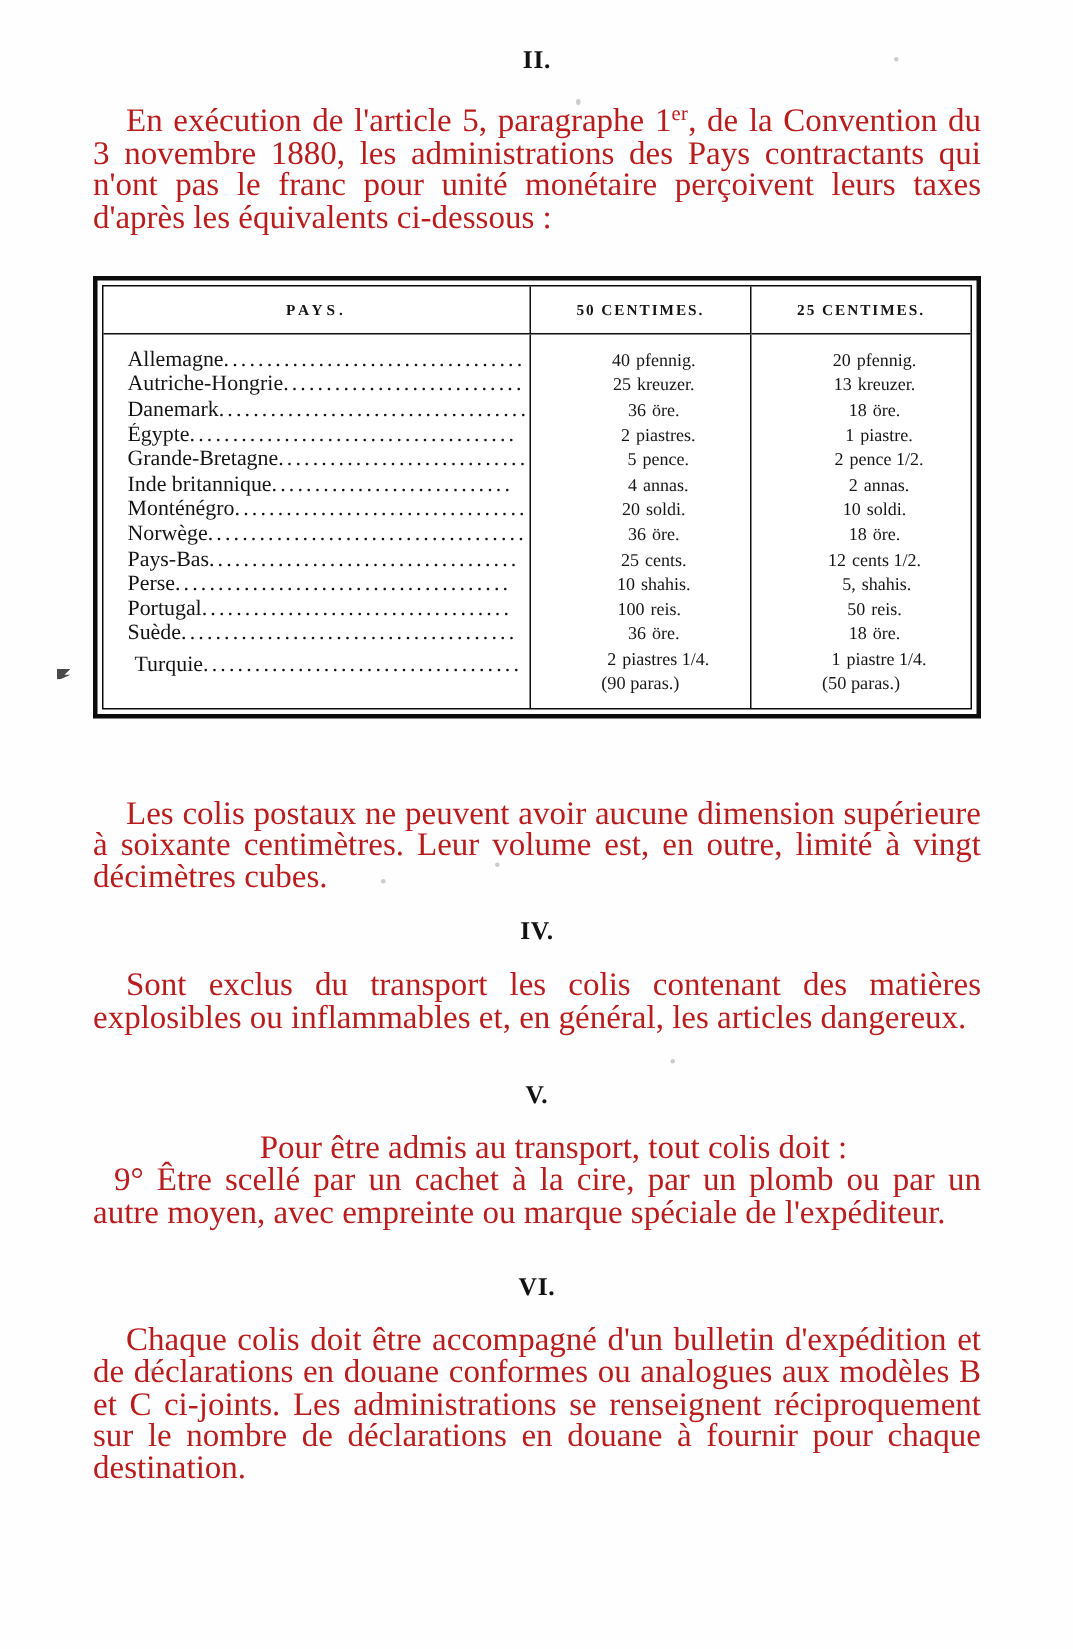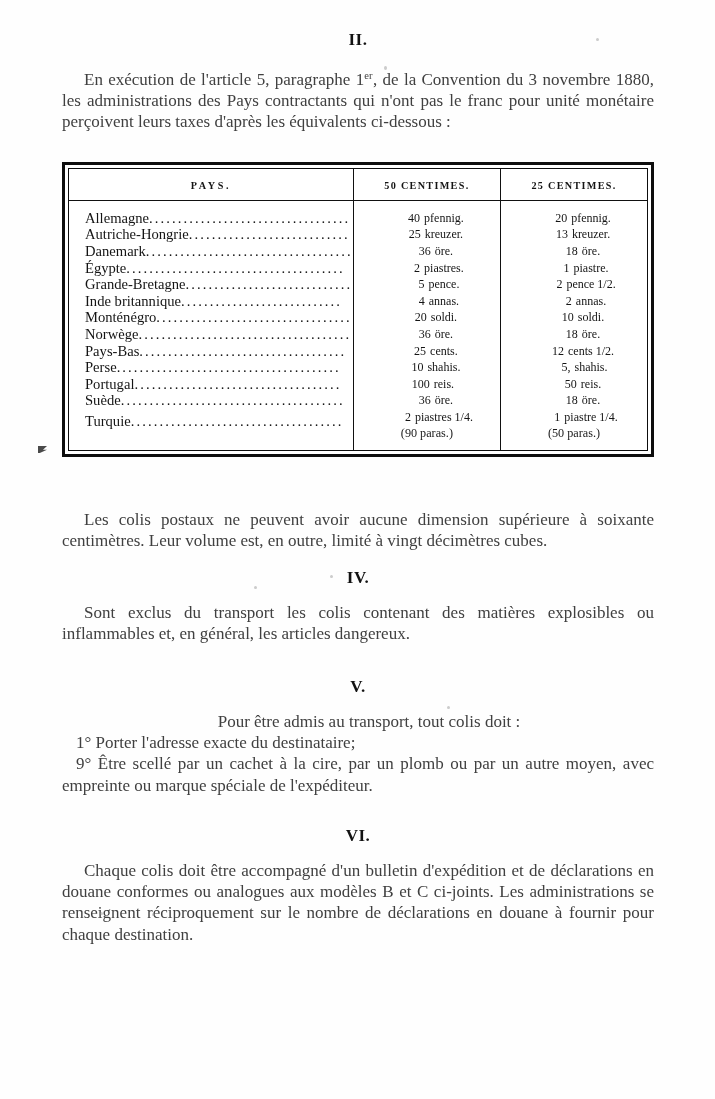--- a/index.html
+++ b/index.html
@@ -28,25 +28,25 @@
   .sec-num {
     text-align: center;
     font-size: 17px;
     font-weight: 600;
     letter-spacing: 0.5px;
     color: #121212;
   }
 
   
   .para {
-    font-size: 17px;
+    font-size: 22px;
     line-height: 21.3px;
     text-align: justify;
     text-justify: inter-word;
-    color: #404040;
+    color: #b91c1c;
     margin: 0;
     -webkit-font-smoothing: none;
   }
   .para.indent { text-indent: 22px; }
   .para.hang   { text-indent: 14px; }
 
   sup.ord {
     font-size: 0.62em;
     vertical-align: 0.56em;
     letter-spacing: 0.3px;
@@ -170,21 +170,21 @@
                     <div class="row-country"><span>Danemark</span><span class="leader">....................................</span></div>
                     <div class="row-country"><span>Égypte</span><span class="leader">......................................</span></div>
                     <div class="row-country"><span>Grande-Bretagne</span><span class="leader">.............................</span></div>
                     <div class="row-country"><span>Inde britannique</span><span class="leader">............................</span></div>
                     <div class="row-country"><span>Monténégro</span><span class="leader">..................................</span></div>
                     <div class="row-country"><span>Norwège</span><span class="leader">.....................................</span></div>
                     <div class="row-country"><span>Pays-Bas</span><span class="leader">....................................</span></div>
                     <div class="row-country"><span>Perse</span><span class="leader">.......................................</span></div>
                     <div class="row-country"><span>Portugal</span><span class="leader">....................................</span></div>
                     <div class="row-country"><span>Suède</span><span class="leader">.......................................</span></div>
-                    <div class="row-country tall-row" style="padding-top: 4px;"><span>Turquie</span><span class="leader">.....................................</span></div>
+                    <div class="row-country tall-row" style="padding-top: 4px; text-align: center;"><span>Turquie</span><span class="leader">.....................................</span></div>
                   </div>
               </td>
               <td class="c-mid">
                 <div class="col-pad-val" id="col-50">
                     <div>
                       <div class="row-val"><span class="amt">40</span><span class="unit">pfennig.</span></div>
                     </div>
                     <div>
                       <div class="row-val"><span class="amt">25</span><span class="unit">kreuzer.</span></div>
                     </div>
@@ -280,21 +280,20 @@
 
     <div style="height:17px"></div>
     <div class="sec-num">IV.</div>
     <div style="height:14px"></div>
     <p class="para indent">Sont exclus du transport les colis contenant des matières explosibles ou inflammables et, en général, les articles dangereux.</p>
 
     <div style="height:32px"></div>
     <div class="sec-num">V.</div>
     <div style="height:14px"></div>
     <p class="para indent" style="text-align:center">Pour être admis au transport, tout colis doit :</p>
-    <p class="para hang" style="text-align:left">1° Porter l'adresse exacte du destinataire;</p>
     <p class="para hang">9° Être scellé par un cachet à la cire, par un plomb ou par un autre moyen, avec empreinte ou marque spéciale de l'expéditeur.</p>
 
     <div style="height:30px"></div>
     <div class="sec-num">VI.</div>
     <div style="height:14px"></div>
     <p class="para indent">Chaque colis doit être accompagné d'un bulletin d'expédition et de déclarations en douane conformes ou analogues aux modèles B et C ci-joints. Les administrations se renseignent réciproquement sur le nombre de déclarations en douane à fournir pour chaque destination.</p>
 
   </div>
 
   <div class="artifact"></div>

